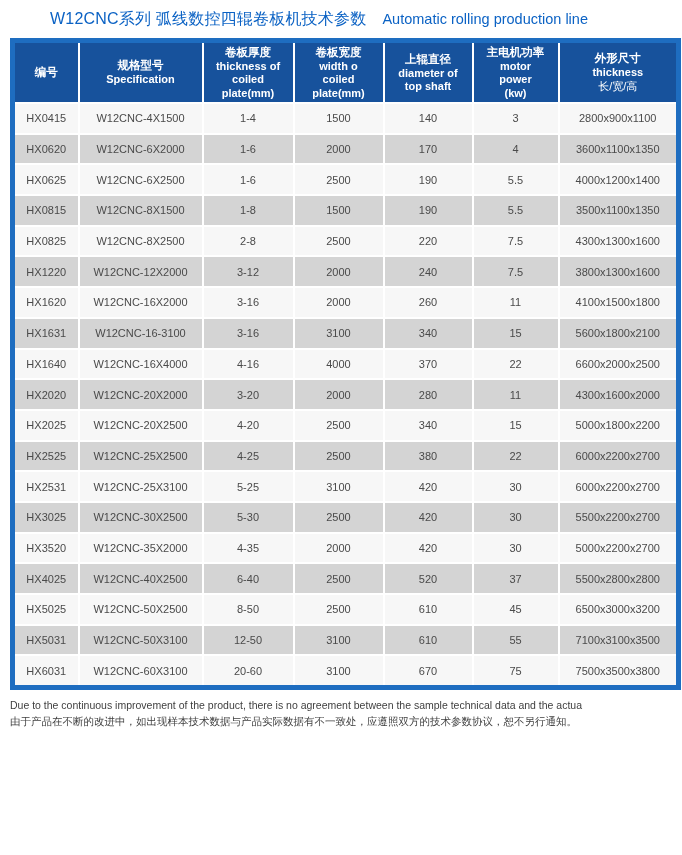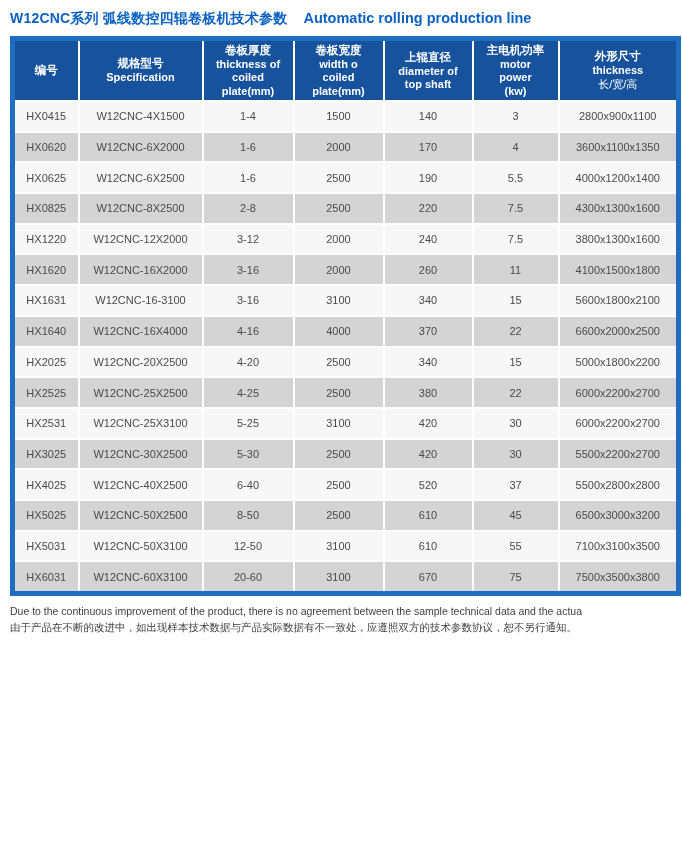--- a/index.html
+++ b/index.html
@@ -12,27 +12,28 @@
     overflow: hidden;
   }
   .page { width: 682px; height: 855px; position: relative; }
 
   .title-bar {
     padding: 9px 0 0 10px;
     white-space: nowrap;
   }
   .title-zh {
     color: var(--title_blue, #0b62c4);
-    font-weight: bold;
-    font-size: 14px;
+    font-weight: normal;
+    font-size: 16px;
     letter-spacing: 0.2px;
+    margin-left: 40px;
   }
   .title-en {
     color: var(--title_blue, #0b62c4);
-    font-weight: bold;
+    font-weight: normal;
     font-size: 14.5px;
     margin-left: 16px;
   }
 
   table.spec-table {
     margin: 8px 0 0 10px;
     width: 666px;
     table-layout: fixed;
     border-collapse: collapse;
     border: 5px solid var(--border_blue, #1e6dc0);
@@ -157,20 +158,29 @@
         <tr>
           <td>HX0625</td>
           <td>W12CNC-6X2500</td>
           <td>1-6</td>
           <td>2500</td>
           <td>190</td>
           <td>5.5</td>
           <td>4000x1200x1400</td>
         </tr>
         <tr>
+          <td>HX0815</td>
+          <td>W12CNC-8X1500</td>
+          <td>1-8</td>
+          <td>1500</td>
+          <td>190</td>
+          <td>5.5</td>
+          <td>3500x1100x1350</td>
+        </tr>
+        <tr>
           <td>HX0825</td>
           <td>W12CNC-8X2500</td>
           <td>2-8</td>
           <td>2500</td>
           <td>220</td>
           <td>7.5</td>
           <td>4300x1300x1600</td>
         </tr>
         <tr>
           <td>HX1220</td>
@@ -202,20 +212,29 @@
         <tr>
           <td>HX1640</td>
           <td>W12CNC-16X4000</td>
           <td>4-16</td>
           <td>4000</td>
           <td>370</td>
           <td>22</td>
           <td>6600x2000x2500</td>
         </tr>
         <tr>
+          <td>HX2020</td>
+          <td>W12CNC-20X2000</td>
+          <td>3-20</td>
+          <td>2000</td>
+          <td>280</td>
+          <td>11</td>
+          <td>4300x1600x2000</td>
+        </tr>
+        <tr>
           <td>HX2025</td>
           <td>W12CNC-20X2500</td>
           <td>4-20</td>
           <td>2500</td>
           <td>340</td>
           <td>15</td>
           <td>5000x1800x2200</td>
         </tr>
         <tr>
           <td>HX2525</td>
@@ -238,20 +257,29 @@
         <tr>
           <td>HX3025</td>
           <td>W12CNC-30X2500</td>
           <td>5-30</td>
           <td>2500</td>
           <td>420</td>
           <td>30</td>
           <td>5500x2200x2700</td>
         </tr>
         <tr>
+          <td>HX3520</td>
+          <td>W12CNC-35X2000</td>
+          <td>4-35</td>
+          <td>2000</td>
+          <td>420</td>
+          <td>30</td>
+          <td>5000x2200x2700</td>
+        </tr>
+        <tr>
           <td>HX4025</td>
           <td>W12CNC-40X2500</td>
           <td>6-40</td>
           <td>2500</td>
           <td>520</td>
           <td>37</td>
           <td>5500x2800x2800</td>
         </tr>
         <tr>
           <td>HX5025</td>

